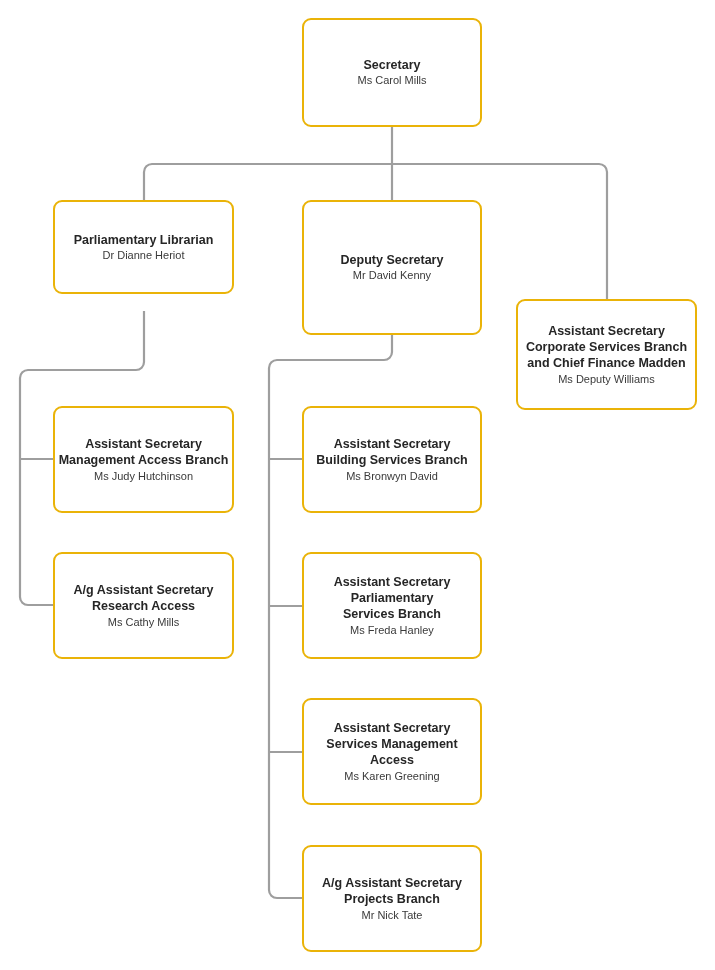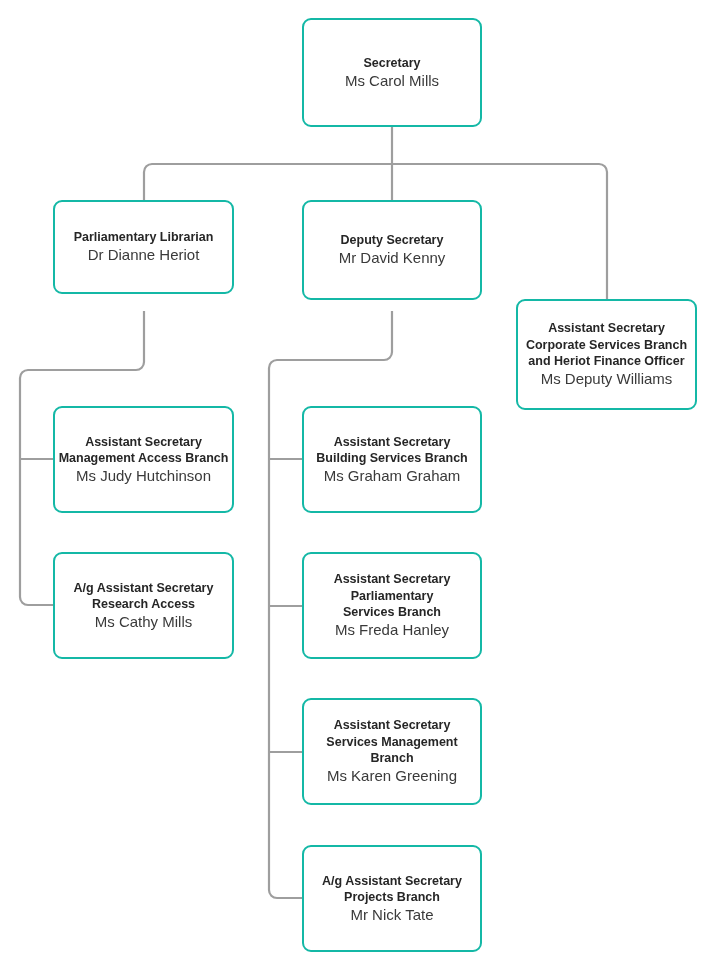--- a/index.html
+++ b/index.html
@@ -23,38 +23,38 @@
     position: absolute;
     left: 0;
     top: 0;
     width: 715px;
     height: 970px;
     pointer-events: none;
   }
   .node {
     position: absolute;
     box-sizing: border-box;
-    border: 2px solid #14b8a6;
+    border: 2px solid #eab308;
     border-radius: 9px;
     background: #ffffff;
     display: flex;
     flex-direction: column;
     align-items: center;
     justify-content: center;
     text-align: center;
     line-height: 1.30;
   }
   .node .title-line {
     font-size: 12.5px;
     font-weight: bold;
     color: #262626;
     white-space: nowrap;
   }
   .node .person-line {
-    font-size: 15px;
+    font-size: 11px;
     font-weight: normal;
     color: #3a3a3a;
     white-space: nowrap;
   }
 </style>
 </head>
 <body>
 
 <div id="chart-root">
 
@@ -80,61 +80,61 @@
   <div class="node" style="left:302px; top:18px; width:180px; height:109px;">
     <span class="title-line">Secretary</span>
     <span class="person-line">Ms Carol Mills</span>
   </div>
 
   <div class="node" style="left:53px; top:200px; width:181px; height:94px;">
     <span class="title-line">Parliamentary Librarian</span>
     <span class="person-line">Dr Dianne Heriot</span>
   </div>
 
-  <div class="node" style="left:302px; top:200px; width:180px; height:100px;">
+  <div class="node" style="left:302px; top:200px; width:180px; height:135px;">
     <span class="title-line">Deputy Secretary</span>
     <span class="person-line">Mr David Kenny</span>
   </div>
 
   <div class="node" style="left:516px; top:299px; width:181px; height:111px;">
     <span class="title-line">Assistant Secretary</span>
     <span class="title-line">Corporate Services Branch</span>
-    <span class="title-line">and Heriot Finance Officer</span>
+    <span class="title-line">and Chief Finance Madden</span>
     <span class="person-line">Ms Deputy Williams</span>
   </div>
 
   <div class="node" style="left:53px; top:406px; width:181px; height:107px;">
     <span class="title-line">Assistant Secretary</span>
     <span class="title-line">Management Access Branch</span>
     <span class="person-line">Ms Judy Hutchinson</span>
   </div>
 
   <div class="node" style="left:53px; top:552px; width:181px; height:107px;">
     <span class="title-line">A/g Assistant Secretary</span>
     <span class="title-line">Research Access</span>
     <span class="person-line">Ms Cathy Mills</span>
   </div>
 
   <div class="node" style="left:302px; top:406px; width:180px; height:107px;">
     <span class="title-line">Assistant Secretary</span>
     <span class="title-line">Building Services Branch</span>
-    <span class="person-line">Ms Graham Graham</span>
+    <span class="person-line">Ms Bronwyn David</span>
   </div>
 
   <div class="node" style="left:302px; top:552px; width:180px; height:107px;">
     <span class="title-line">Assistant Secretary</span>
     <span class="title-line">Parliamentary</span>
     <span class="title-line">Services Branch</span>
     <span class="person-line">Ms Freda Hanley</span>
   </div>
 
   <div class="node" style="left:302px; top:698px; width:180px; height:107px;">
     <span class="title-line">Assistant Secretary</span>
     <span class="title-line">Services Management</span>
-    <span class="title-line">Branch</span>
+    <span class="title-line">Access</span>
     <span class="person-line">Ms Karen Greening</span>
   </div>
 
   <div class="node" style="left:302px; top:845px; width:180px; height:107px;">
     <span class="title-line">A/g Assistant Secretary</span>
     <span class="title-line">Projects Branch</span>
     <span class="person-line">Mr Nick Tate</span>
   </div>
 
 </div>

